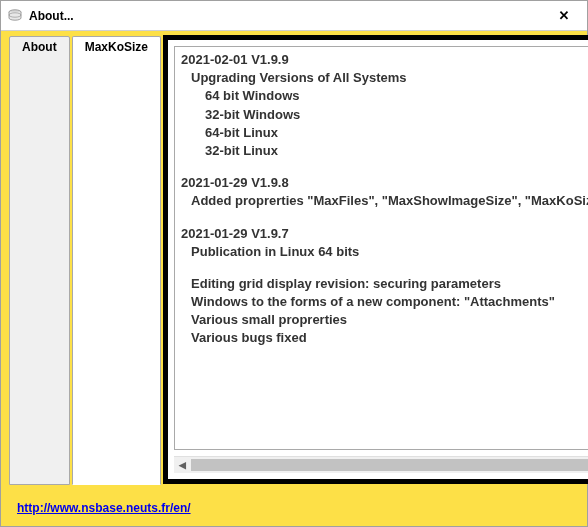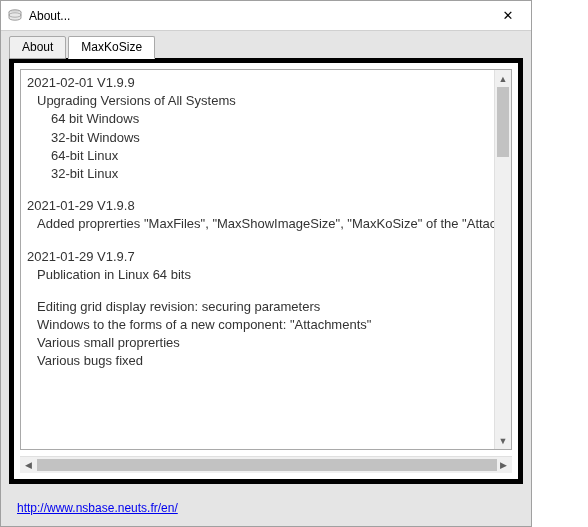--- a/index.html
+++ b/index.html
@@ -4,25 +4,26 @@
 <style>
   * { box-sizing: border-box; }
   html, body {
     margin: 0; padding: 0;
     font-family: "Segoe UI", Tahoma, Arial, sans-serif;
     font-size: 12px;
     background: #fff;
     color: #000;
   }
   .window {
-    width: 532px; height: 527px;
+    width: 588px; height: 527px;
     border: 1px solid #a0a0a0;
-    background: #e5e5e5;
-    display: flex; flex-direction: column;
-    position: relative;
+    background: #fde047;
+    display: flex; flex-direction: column;
+    position: relative;
+    font-weight: bold;
   }
   .titlebar {
     height: 30px;
     background: #ffffff;
     display: flex; align-items: center;
     padding: 0 0 0 6px;
     border-bottom: 1px solid #d0d0d0;
   }
   .titlebar .icon {
     width: 16px; height: 16px;
@@ -36,21 +37,21 @@
   }
   .close-btn {
     width: 46px; height: 30px;
     display: flex; align-items: center; justify-content: center;
     cursor: pointer;
   }
   .close-x { font-size: 13px; line-height: 1; color: #000; }
 
   .client {
     flex: 1;
-    display: flex; flex-direction: column;
+    display: flex; flex-direction: row;
     padding: 4px 8px 8px 8px;
   }
 
   .tabs {
     display: flex;
     margin-bottom: 0;
     position: relative;
     top: 1px;
     z-index: 2;
   }

